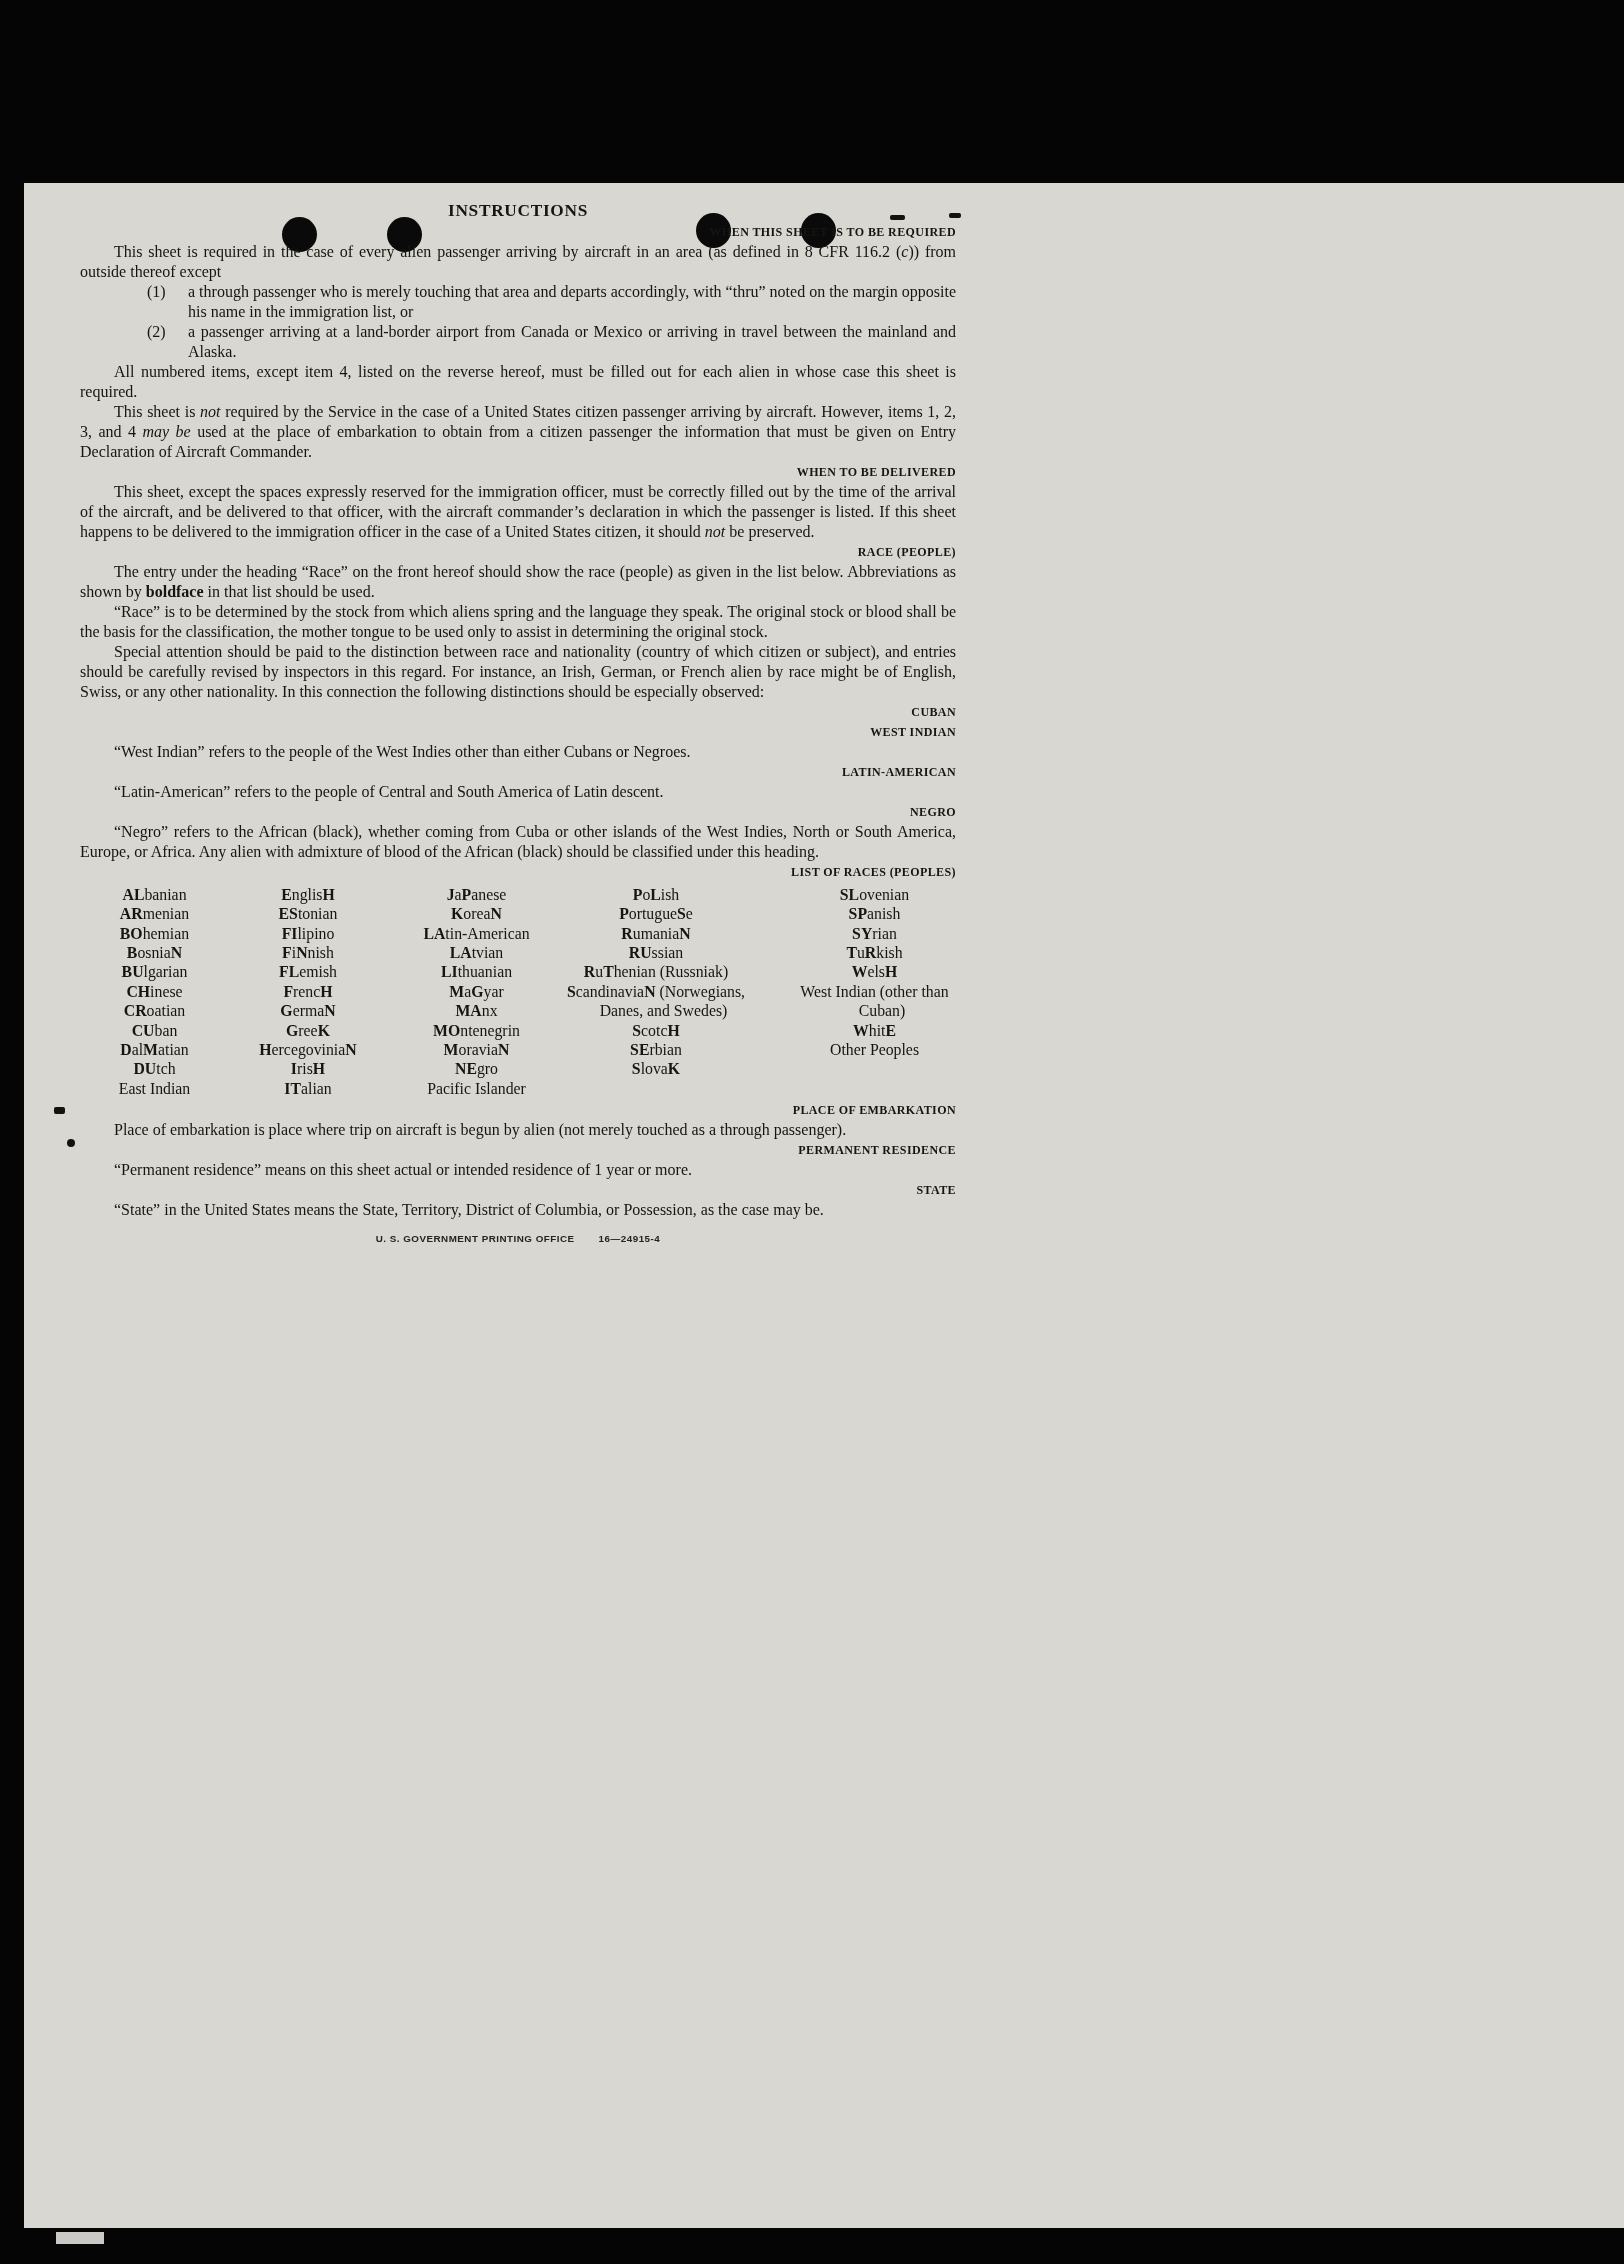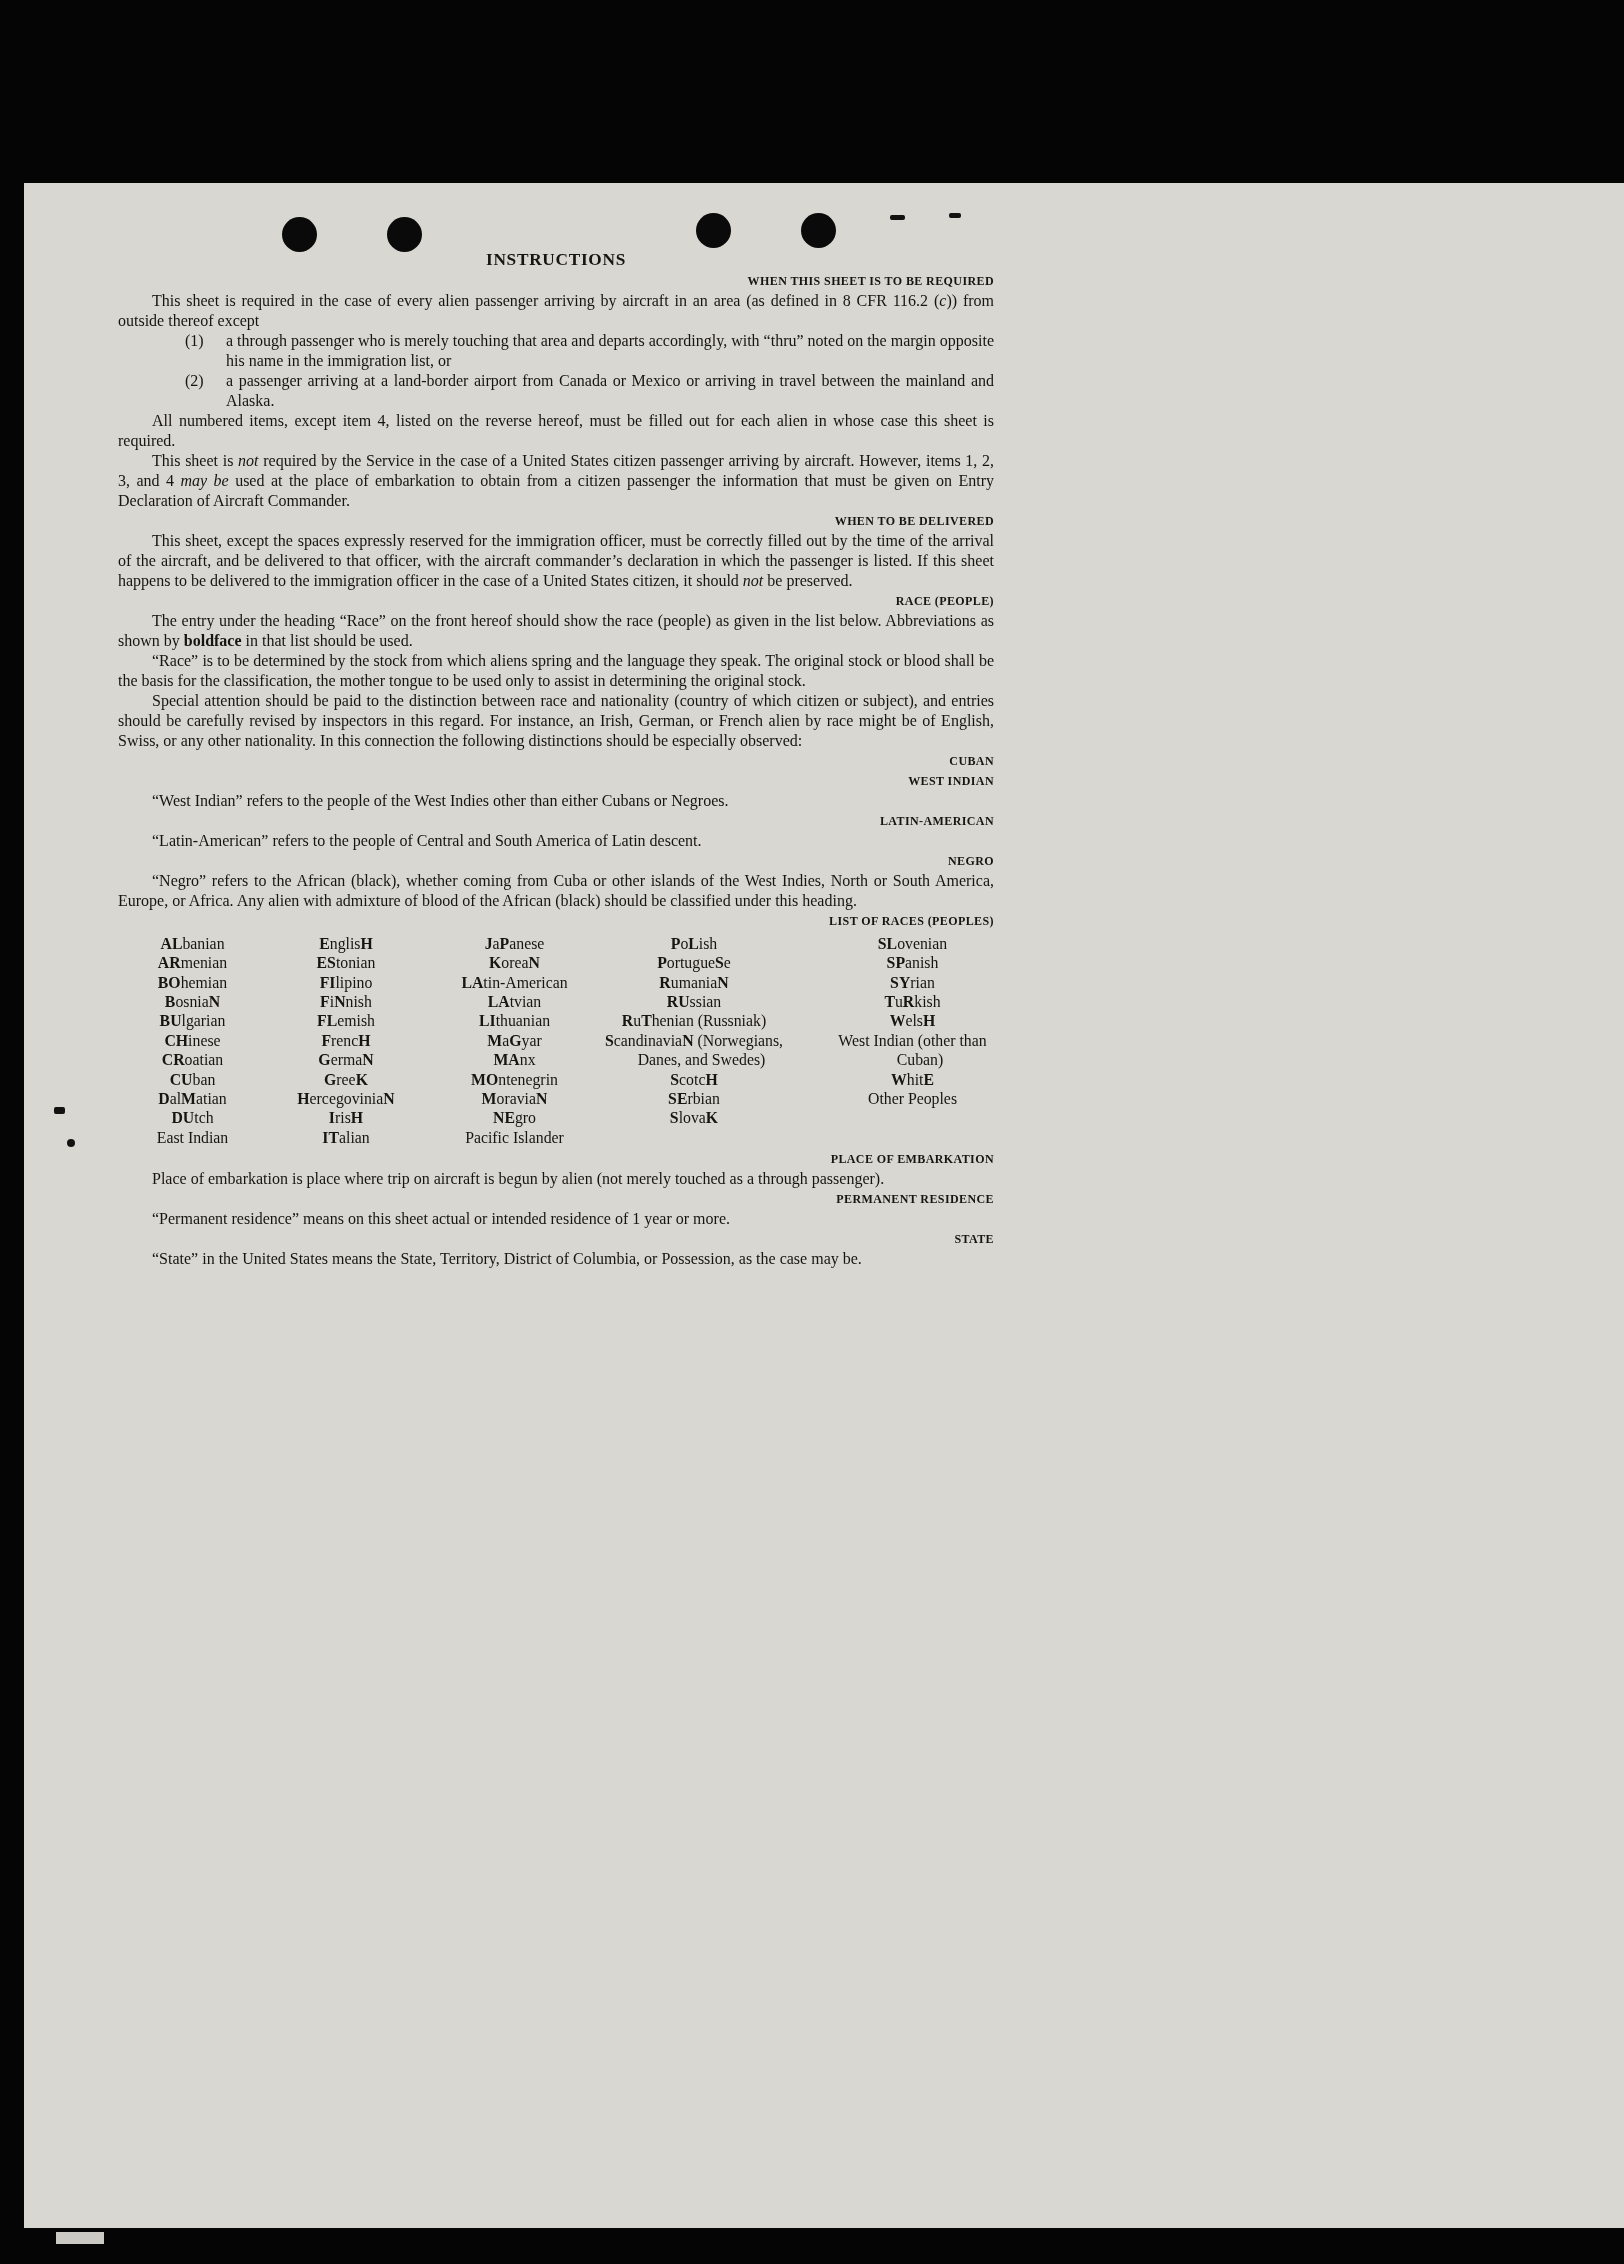--- a/index.html
+++ b/index.html
@@ -17,24 +17,24 @@
   }
   .punch {
     position: absolute; width: 35px; height: 35px;
     border-radius: 50%; background: #0a0a0a;
   }
   .punch.p1 { left: 258px; top: 34px; }
   .punch.p2 { left: 363px; top: 34px; }
   .punch.p3 { left: 672px; top: 30px; }
   .punch.p4 { left: 777px; top: 30px; }
   .content {
-    position: absolute; left: 56px; top: 0;
-    width: 876px; padding-top: 65px;
+    position: absolute; left: 56px; top: 16px;
+    width: 876px; 
     color: var(--ink, #17150f);
-    font-size: 16px; line-height: 20px; margin-left: 38px;
+    font-size: 16px; line-height: 20px;
   }
   .doc-title {
     text-align: center; font-weight: 700;
     font-size: 17.3px; line-height: 23px; letter-spacing: 0.7px;
   }
   .sec-heading {
     text-align: right; font-weight: 700;
     font-size: 12px; line-height: 20px; letter-spacing: 0.4px;
   }
   .para { margin: 0; text-indent: 34px; text-align: justify; }
@@ -175,20 +175,24 @@
               <div class="race">Other Peoples</div>
             </div>
           </div>
           <div class="sec-heading">PLACE OF EMBARKATION</div>
           <p class="para">Place of embarkation is place where trip on aircraft is begun by alien (not merely touched as a through passenger).</p>
           <div class="sec-heading">PERMANENT RESIDENCE</div>
           <p class="para">“Permanent residence” means on this sheet actual or intended residence of 1 year or more.</p>
           <div class="sec-heading">STATE</div>
           <p class="para">“State” in the United States means the State, Territory, District of Columbia, or Possession, as the case may be.</p>
         </div>
+      <div class="footer">
+        <span>U. S. GOVERNMENT PRINTING OFFICE</span>
+        <span>16—24915-4</span>
+      </div>
     </div>
   </div>
 
   <div class="bottom-strip">
     <div class="notch"></div>
   </div>
 
   <div class="speck k1"></div>
   <div class="speck k2"></div>
   <div class="speck k3"></div>

